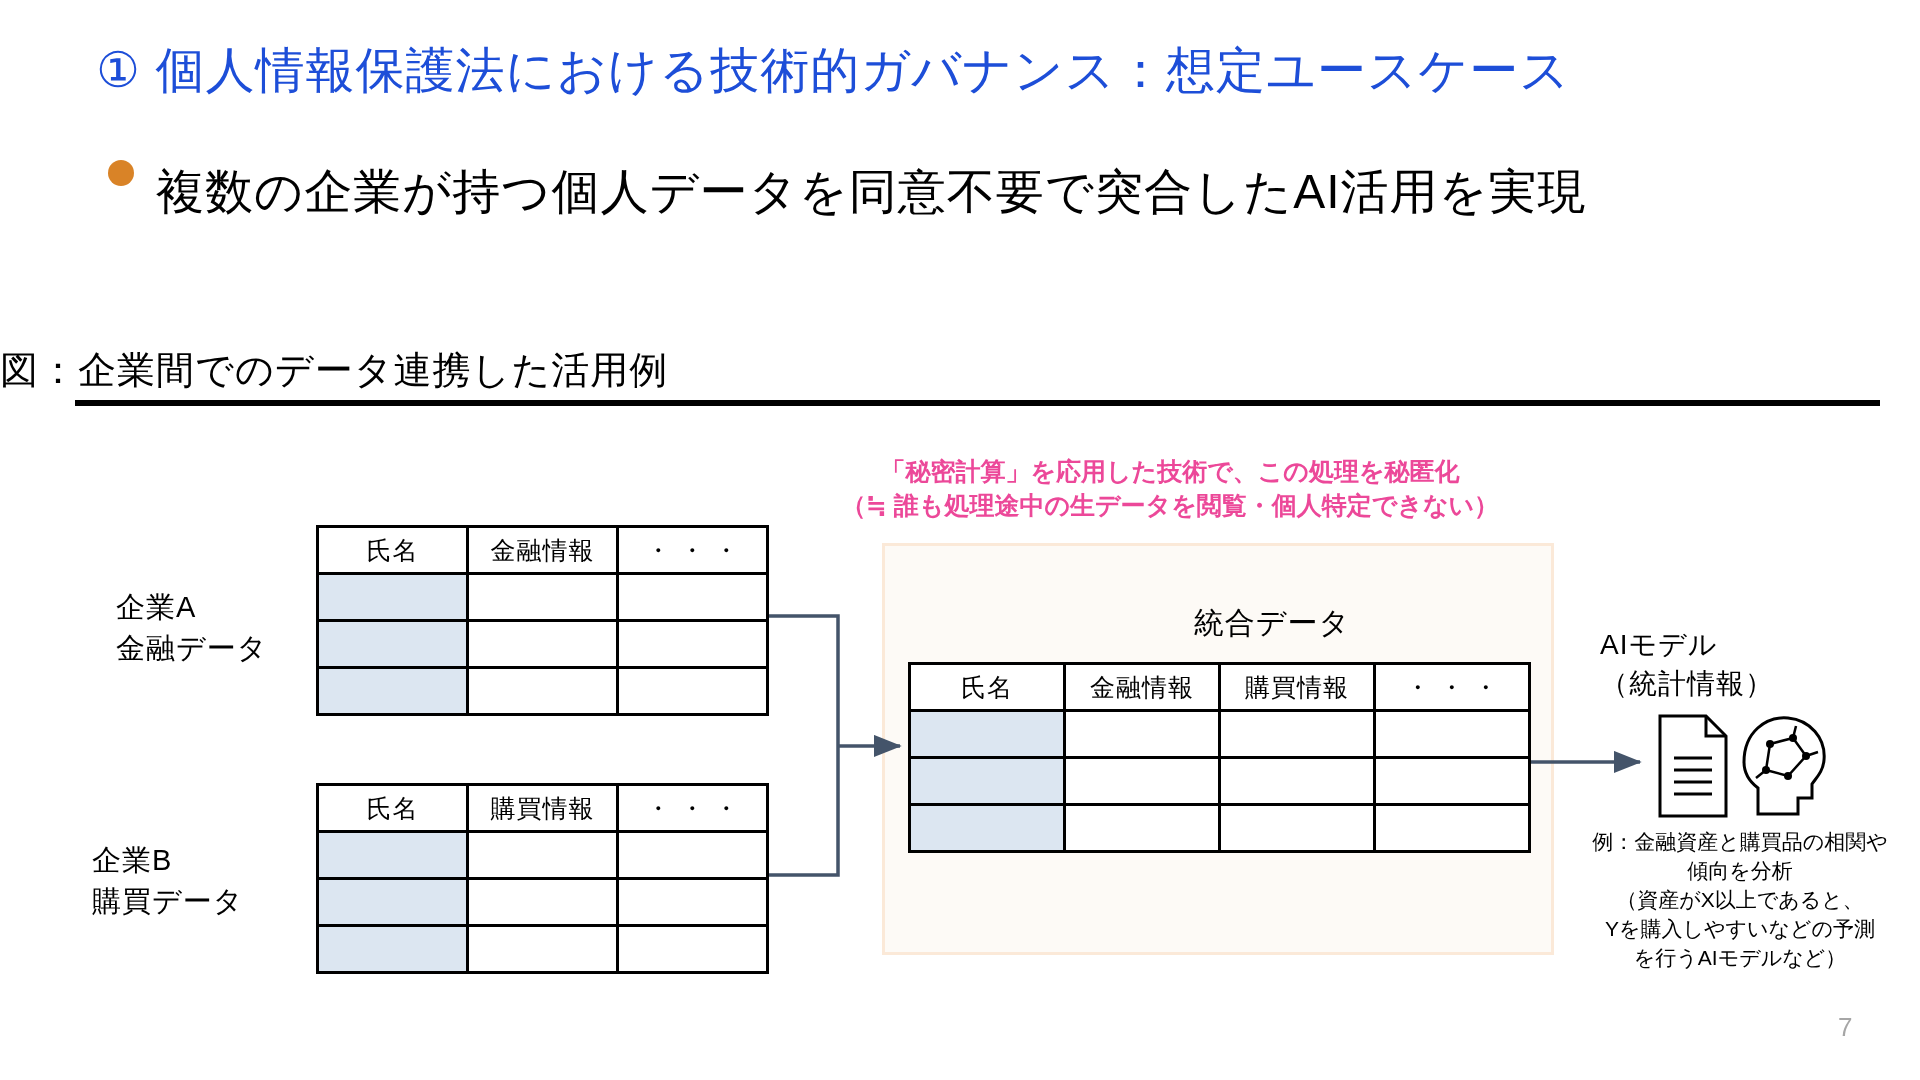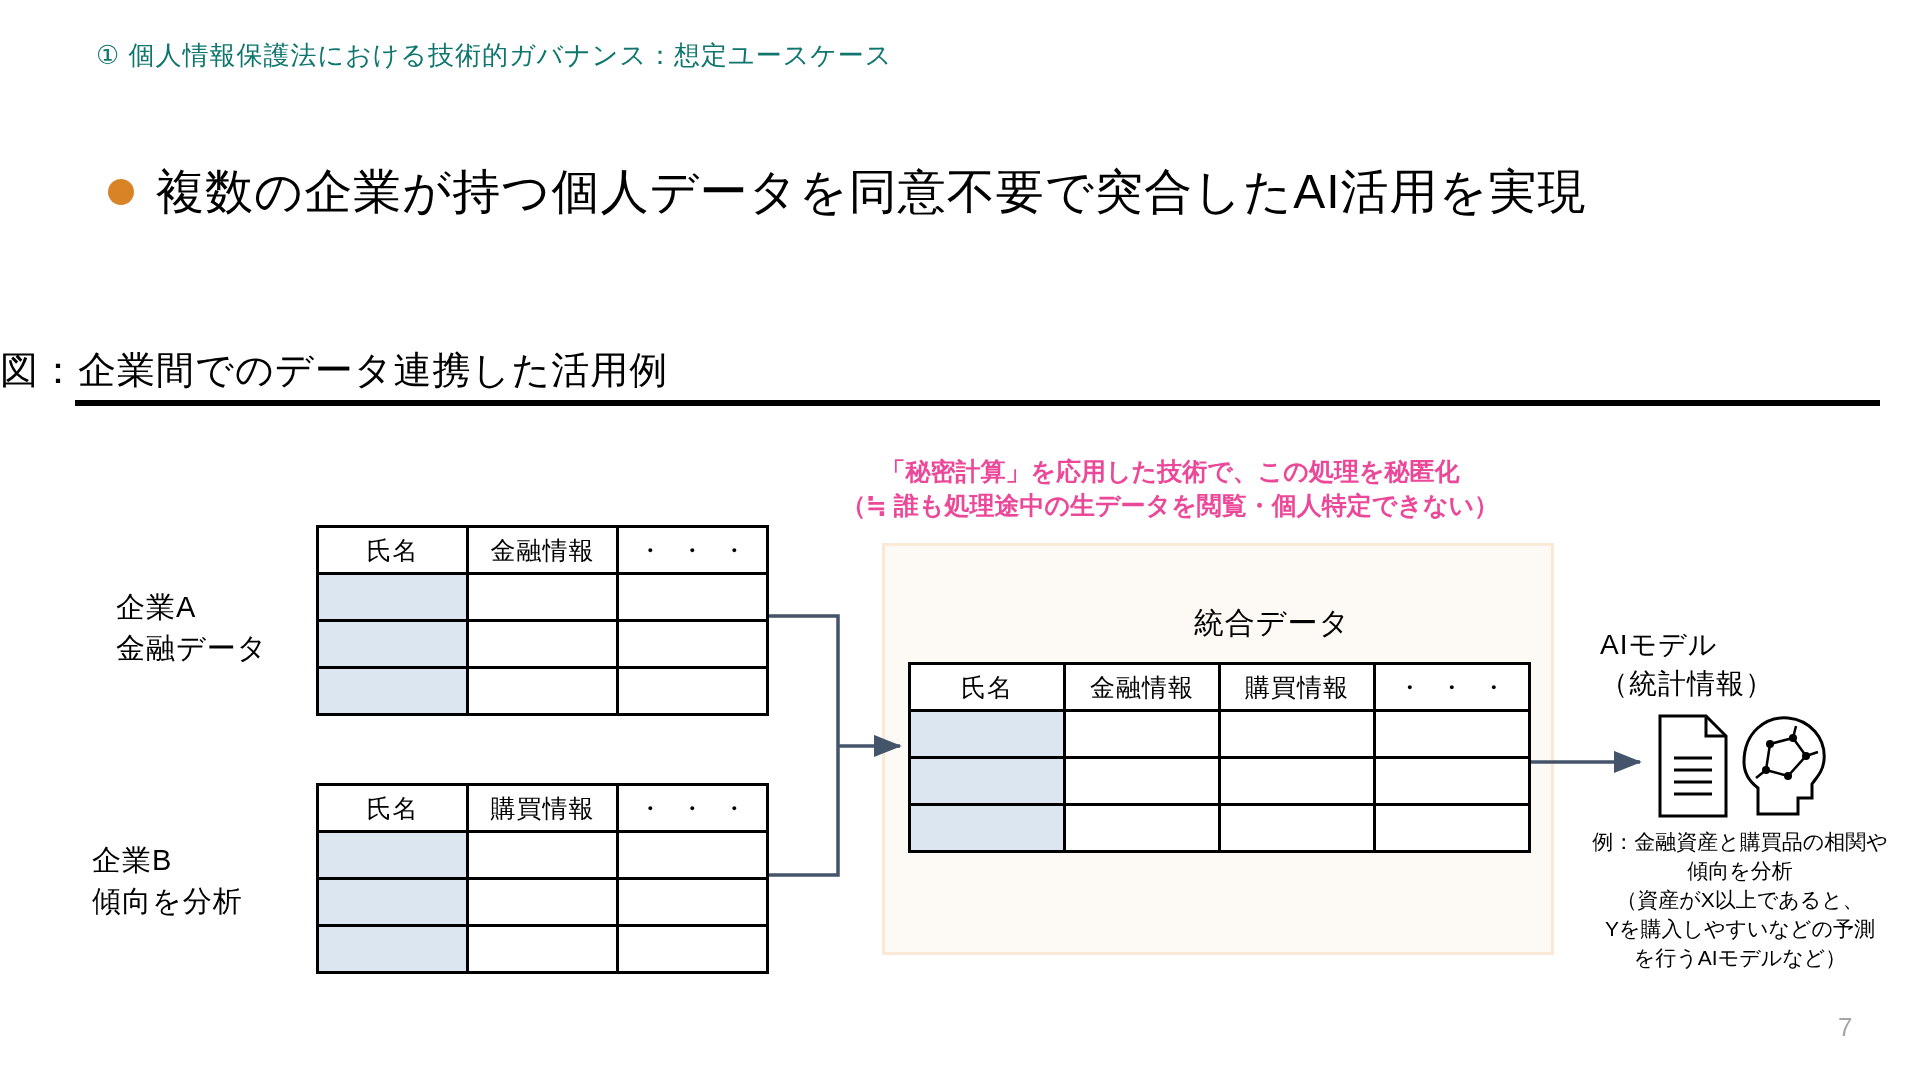--- a/index.html
+++ b/index.html
@@ -15,31 +15,31 @@
     font-family: "Liberation Sans", "DejaVu Sans", sans-serif;
     color: #000000;
     overflow: hidden;
   }
 
   
   .heading-1 {
     position: absolute;
     left: 96px;
     top: 38px;
-    font-size: 26px;
-    letter-spacing: 1px;
-    color: #0f766e;
+    font-size: 49px;
+    letter-spacing: 1px;
+    color: #1d4ed8;
     white-space: nowrap;
   }
   .bullet-row {
     position: absolute;
     left: 108px;
     top: 160px;
     display: flex;
-    align-items: center;
+    align-items: flex-start;
     gap: 22px;
     white-space: nowrap;
   }
   .bullet-dot {
     width: 26px;
     height: 26px;
     border-radius: 50%;
     background: #d98327;
     flex: 0 0 auto;
   }
@@ -122,21 +122,20 @@
     background: #ffffff;
   }
   table.dtable td {
     border: 3px solid #000000;
     height: 44px;
     text-align: center;
     vertical-align: middle;
     font-size: 25px;
     letter-spacing: 1px;
     padding: 0;
-    font-family: Liberation Mono, monospace;
   }
   table.dtable td.hdr { height: 44px; background: #ffffff; }
   table.dtable td.key { background: #dce6f1; }
   .dots { letter-spacing: 9px; font-size: 24px; }
 
   #table-a { left: 316px; top: 525px; width: 450px; }
   #table-b { left: 316px; top: 783px; width: 450px; }
   #table-a td, #table-b td { height: 44px; }
   #table-merged { left: 908px; top: 662px; width: 620px; }
   #table-merged td { height: 44px; }
@@ -253,21 +252,21 @@
       </tr>
       <tr>
         <td class="key"></td>
         <td></td>
         <td></td>
       </tr>
     </tbody>
   </table>
 
   <div class="side-label" id="label-b">企業B
-傾向を分析</div>
+購買データ</div>
   <table class="dtable" id="table-b">
     <colgroup>
         <col style="width:150px">
         <col style="width:150px">
         <col style="width:150px">
       </colgroup>
     <tbody>
       <tr>
         <td class="hdr">氏名</td>
         <td class="hdr">購買情報</td>

